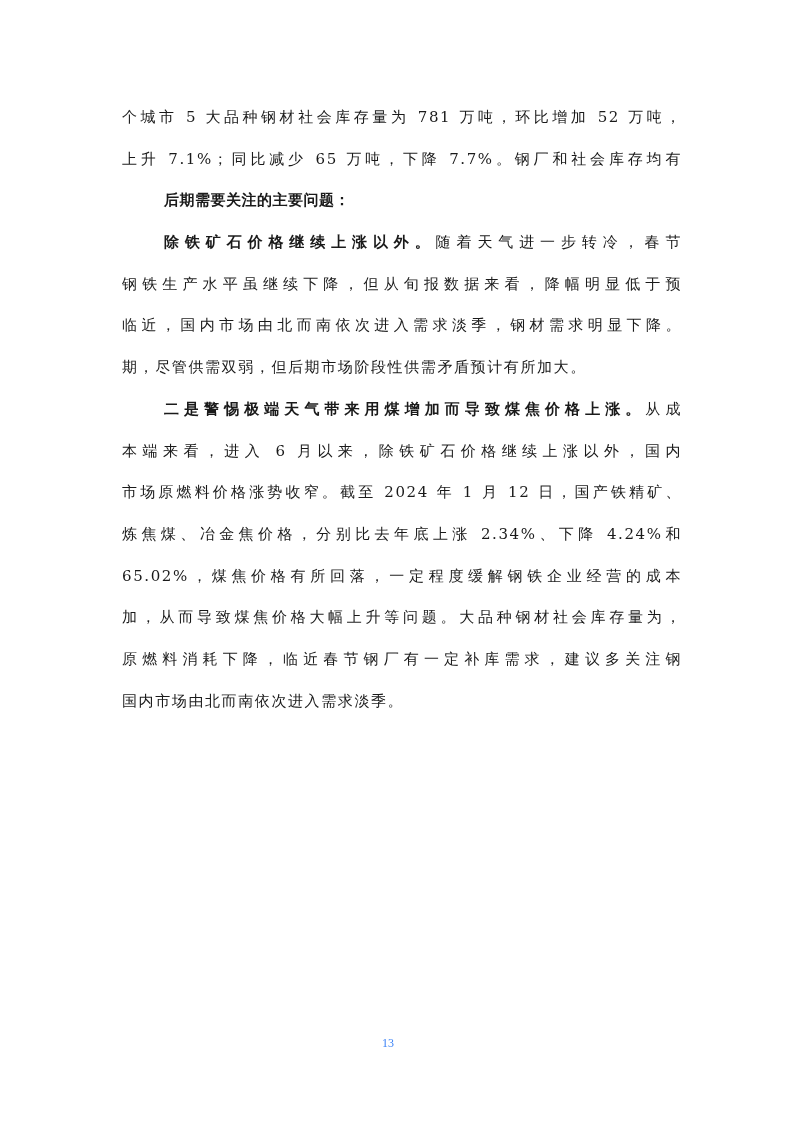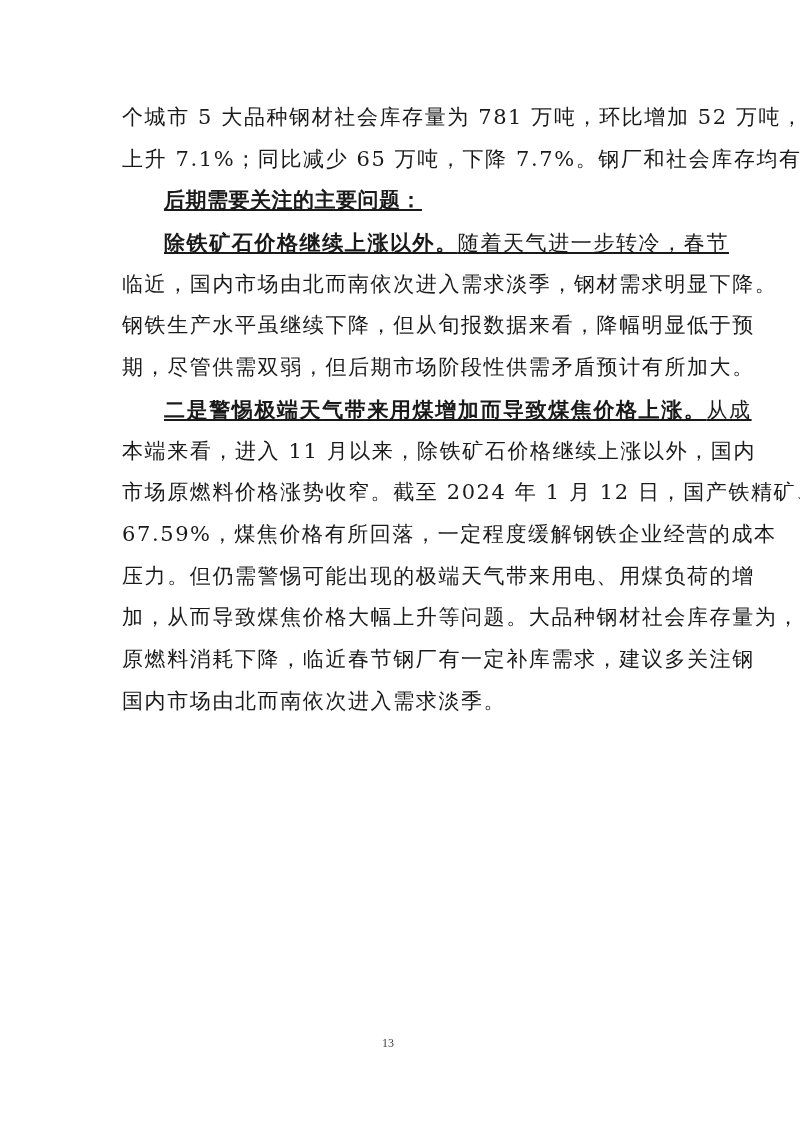--- a/index.html
+++ b/index.html
@@ -1,51 +1,51 @@
 <!DOCTYPE html>
 <html><head>
 <meta charset="utf-8">
 <style>
   html, body { margin: 0; padding: 0; background: #ffffff; }
   body { width: 800px; height: 1131px; position: relative; overflow: hidden;
          font-family: "DejaVu Serif", "Liberation Serif", serif; color: #1a1a1a; }
   .page { position: absolute; left: 122px; top: 97px; width: 560px; }
-  .line { display: block; height: 41.7px; line-height: 41.7px; font-size: 21px;
+  .line { display: block; height: 41.7px; line-height: 41.7px; font-size: 15px;
           white-space: nowrap; letter-spacing: 1.6px; text-align: justify; text-align-last: justify; }
   .line.last { text-align-last: left; }
-  .indent { padding-left: 42px; text-decoration: underline; }
+  .indent { padding-left: 42px; }
   .heading { font-family: "DejaVu Sans", "Liberation Sans", sans-serif; font-weight: bold; letter-spacing: 0.5px; text-align-last: left; }
   .bold { font-weight: bold; }
   .page-number { position: absolute; top: 1036px; left: 0; width: 776px; text-align: center;
-                 font-family: "Liberation Serif", serif; font-size: 12px; color: #404040; }
+                 font-family: "Liberation Serif", serif; font-size: 12px; color: #3b82f6; }
 </style>
 </head>
 <body>
 
 <div class="page">
 
   <div>
     <span class="line">个城市 5 大品种钢材社会库存量为 781 万吨，环比增加 52 万吨，</span>
     <span class="line">上升 7.1%；同比减少 65 万吨，下降 7.7%。钢厂和社会库存均有</span>
   </div>
 
   <span class="line indent heading">后期需要关注的主要问题：</span>
 
   <div>
     <span class="line indent"><span class="bold">除铁矿石价格继续上涨以外。</span><span>随着天气进一步转冷，春节</span></span>
+    <span class="line">钢铁生产水平虽继续下降，但从旬报数据来看，降幅明显低于预</span>
     <span class="line">临近，国内市场由北而南依次进入需求淡季，钢材需求明显下降。</span>
-    <span class="line">钢铁生产水平虽继续下降，但从旬报数据来看，降幅明显低于预</span>
     <span class="line last">期，尽管供需双弱，但后期市场阶段性供需矛盾预计有所加大。</span>
   </div>
 
   <div>
     <span class="line indent"><span class="bold">二是警惕极端天气带来用煤增加而导致煤焦价格上涨。</span><span>从成</span></span>
-    <span class="line">本端来看，进入 11 月以来，除铁矿石价格继续上涨以外，国内</span>
+    <span class="line">本端来看，进入 6 月以来，除铁矿石价格继续上涨以外，国内</span>
     <span class="line">市场原燃料价格涨势收窄。截至 2024 年 1 月 12 日，国产铁精矿、</span>
-    <span class="line">67.59%，煤焦价格有所回落，一定程度缓解钢铁企业经营的成本</span>
-    <span class="line">压力。但仍需警惕可能出现的极端天气带来用电、用煤负荷的增</span>
+    <span class="line">炼焦煤、冶金焦价格，分别比去年底上涨 2.34%、下降 4.24%和</span>
+    <span class="line">65.02%，煤焦价格有所回落，一定程度缓解钢铁企业经营的成本</span>
     <span class="line">加，从而导致煤焦价格大幅上升等问题。大品种钢材社会库存量为，</span>
     <span class="line">原燃料消耗下降，临近春节钢厂有一定补库需求，建议多关注钢</span>
     <span class="line last">国内市场由北而南依次进入需求淡季。</span>
   </div>
 </div>
 
 <div class="page-number">13</div>
 
 </body></html>

